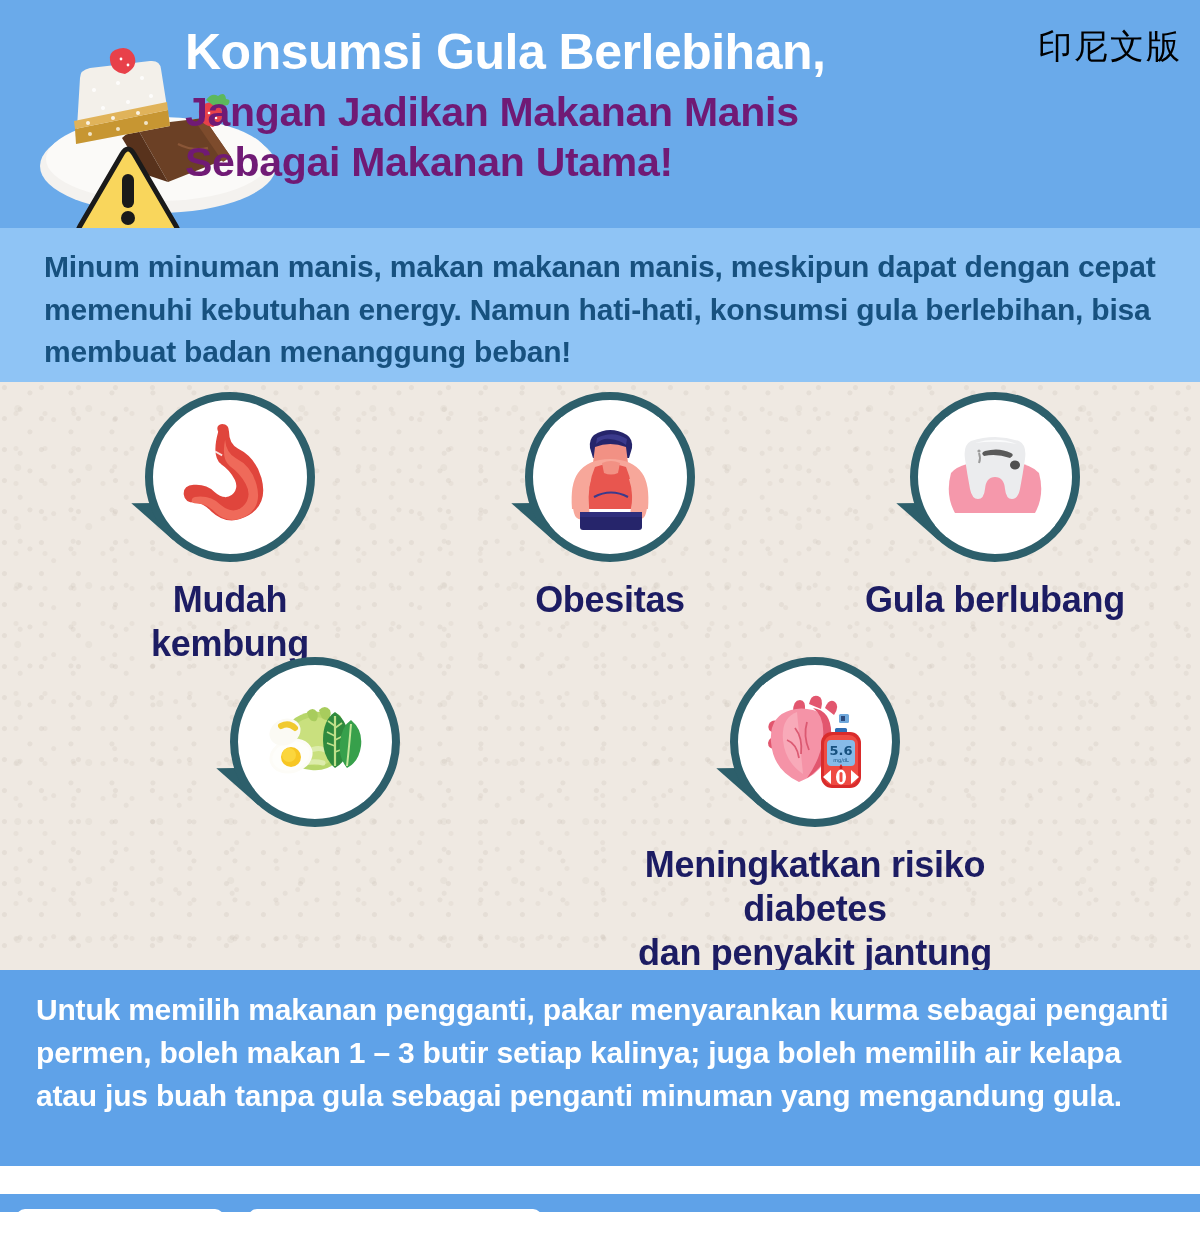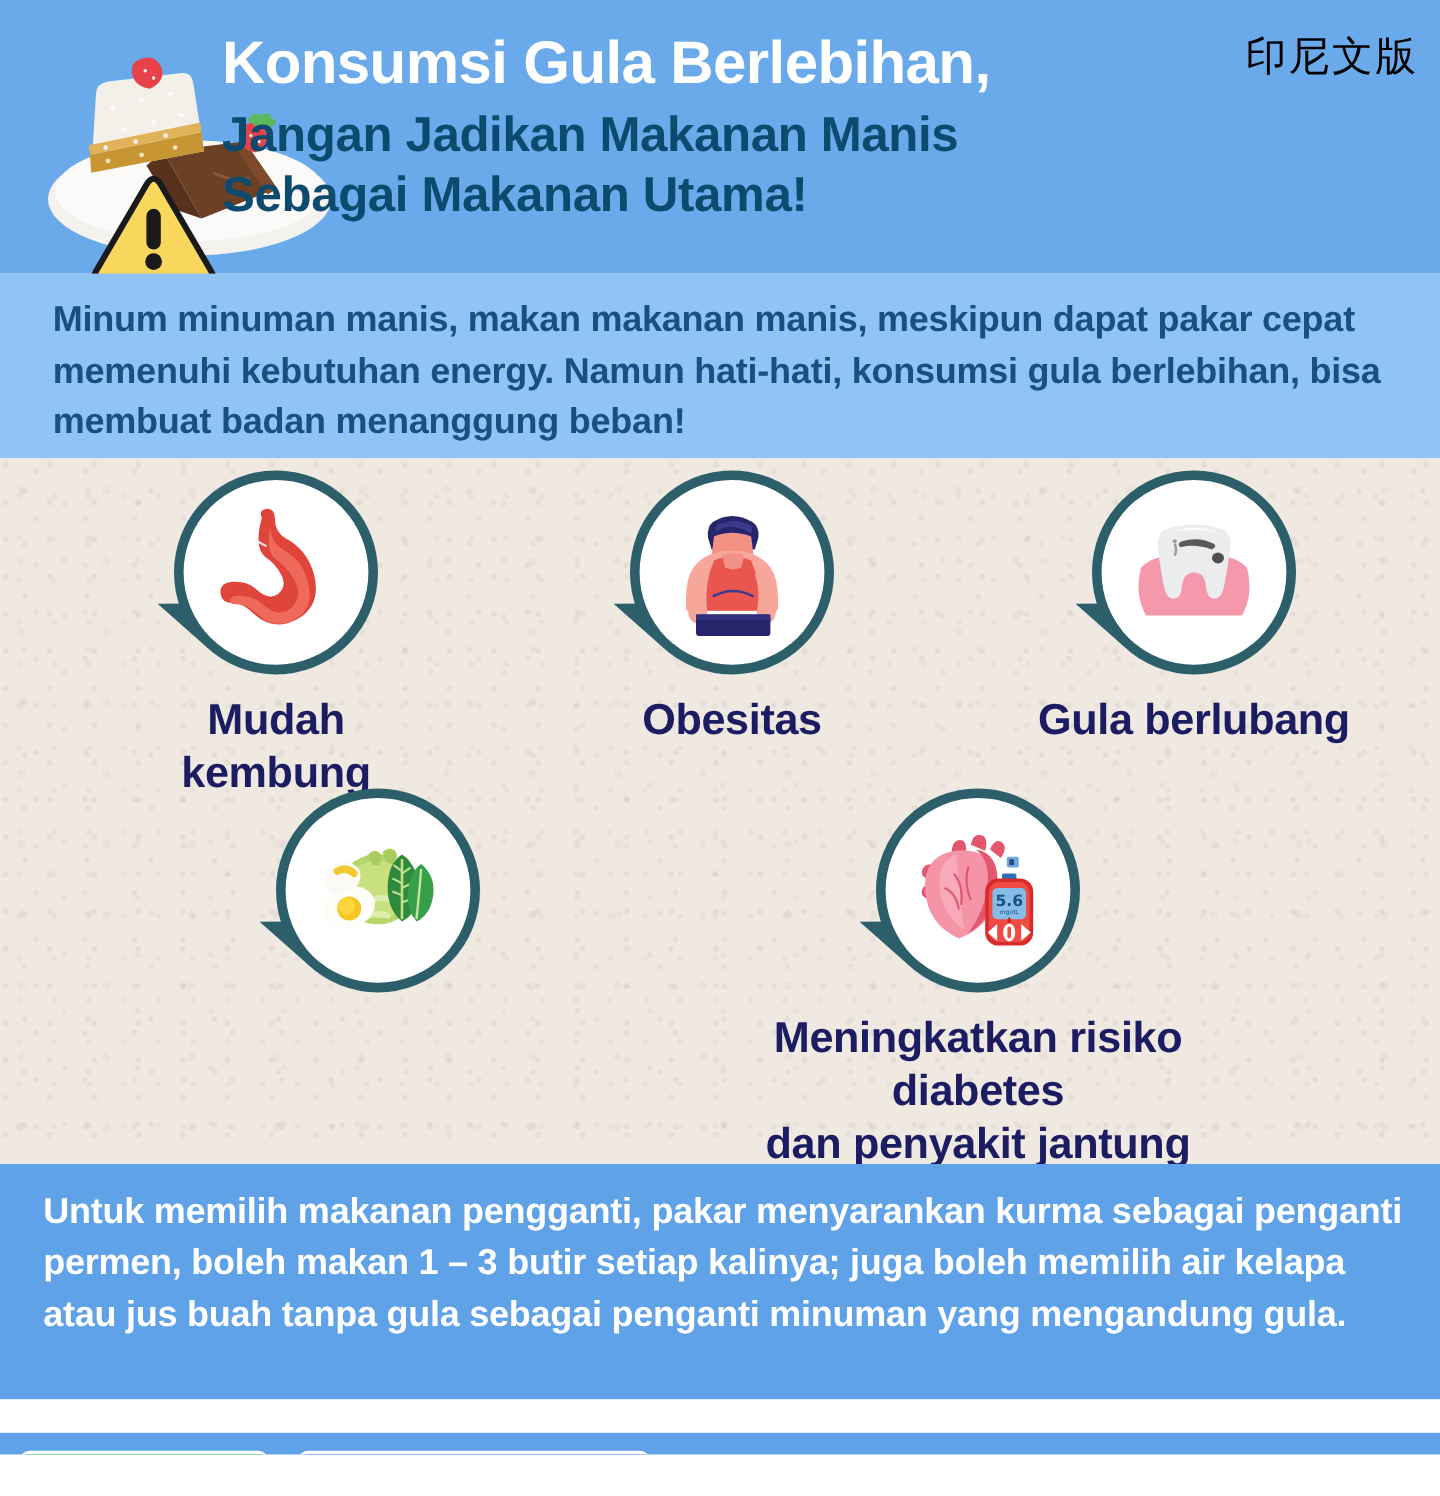--- a/index.html
+++ b/index.html
@@ -23,21 +23,21 @@
     font-weight:400;
   }
   .title-wrap {
     position:absolute; left:185px; top:24px; width:830px;
   }
   .title-line1 {
     font-size:50px; font-weight:bold; color:#ffffff;
     letter-spacing:-0.5px; line-height:1.12;
   }
   .title-line2, .title-line3 {
-    font-size:41px; font-weight:bold; color:#0c4a6e;
+    font-size:41px; font-weight:bold; color:#701a75;
     letter-spacing:-0.3px; line-height:1.22;
   }
   .title-line2 { margin-top:7px; }
 
   
   .cake-art { position:absolute; left:18px; top:26px; width:270px; height:205px; }
 
   
   .intro {
     position:absolute; left:0; top:228px; width:1200px; height:154px;
@@ -225,21 +225,21 @@
     <div class="title-wrap">
       <div class="title-line1">Konsumsi Gula Berlebihan,</div>
       <div class="title-line2">Jangan Jadikan Makanan Manis</div>
       <div class="title-line3">Sebagai Makanan Utama!</div>
     </div>
 
     <div class="lang-badge">印尼文版</div>
   </div>
 
   <div class="intro">
-    <p>Minum minuman manis, makan makanan manis, meskipun dapat pakar cepat memenuhi kebutuhan energy. Namun hati-hati, konsumsi gula berlebihan, bisa membuat badan menanggung beban!</p>
+    <p>Minum minuman manis, makan makanan manis, meskipun dapat dengan cepat memenuhi kebutuhan energy. Namun hati-hati, konsumsi gula berlebihan, bisa membuat badan menanggung beban!</p>
   </div>
 
   <div class="main">
 
     <div class="row row1">
 
       <div class="item" style="left:90px; top:0; width:280px;">
         <div class="bubble">
           <div class="bubble-tail"></div>
           <div class="bubble-circle"></div>

